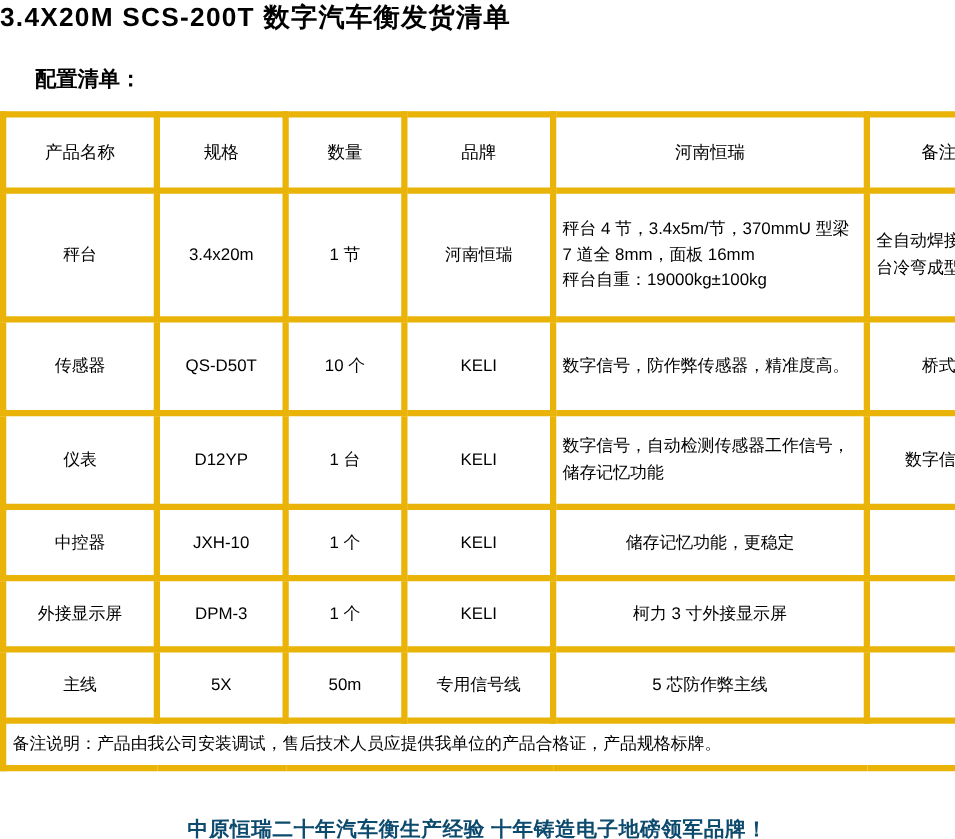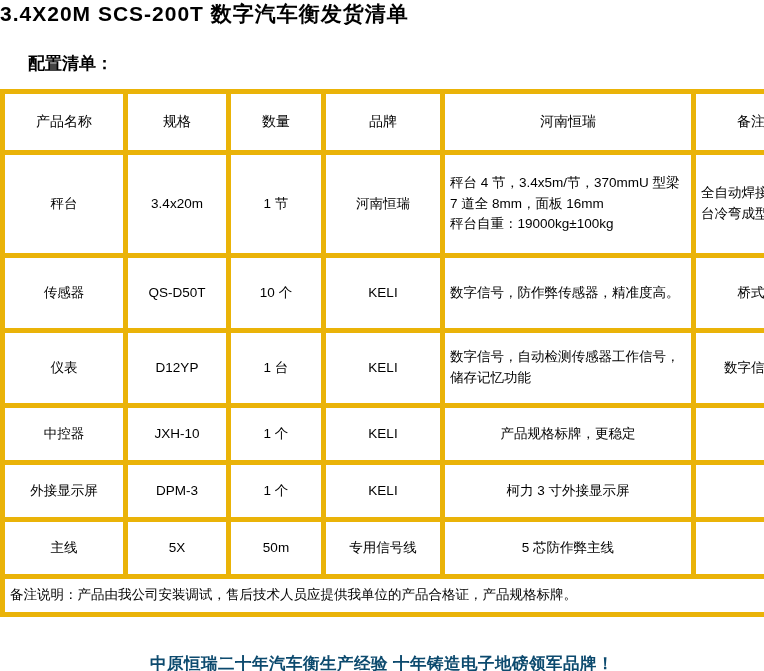--- a/index.html
+++ b/index.html
@@ -124,21 +124,21 @@
         <td class="c-qty">1 台</td>
         <td class="c-brand">KELI</td>
         <td class="c-param">数字信号，自动检测传感器工作信号，储存记忆功能</td>
         <td class="c-remark">数字信号</td>
       </tr>
       <tr class="row-small">
         <td class="c-name">中控器</td>
         <td class="c-spec">JXH-10</td>
         <td class="c-qty">1 个</td>
         <td class="c-brand">KELI</td>
-        <td class="c-param param-center">产品规格标牌，更稳定</td>
+        <td class="c-param param-center">储存记忆功能，更稳定</td>
         <td class="c-remark"></td>
       </tr>
       <tr class="row-small">
         <td class="c-name">外接显示屏</td>
         <td class="c-spec">DPM-3</td>
         <td class="c-qty">1 个</td>
         <td class="c-brand">KELI</td>
         <td class="c-param param-center">柯力 3 寸外接显示屏</td>
         <td class="c-remark"></td>
       </tr>

